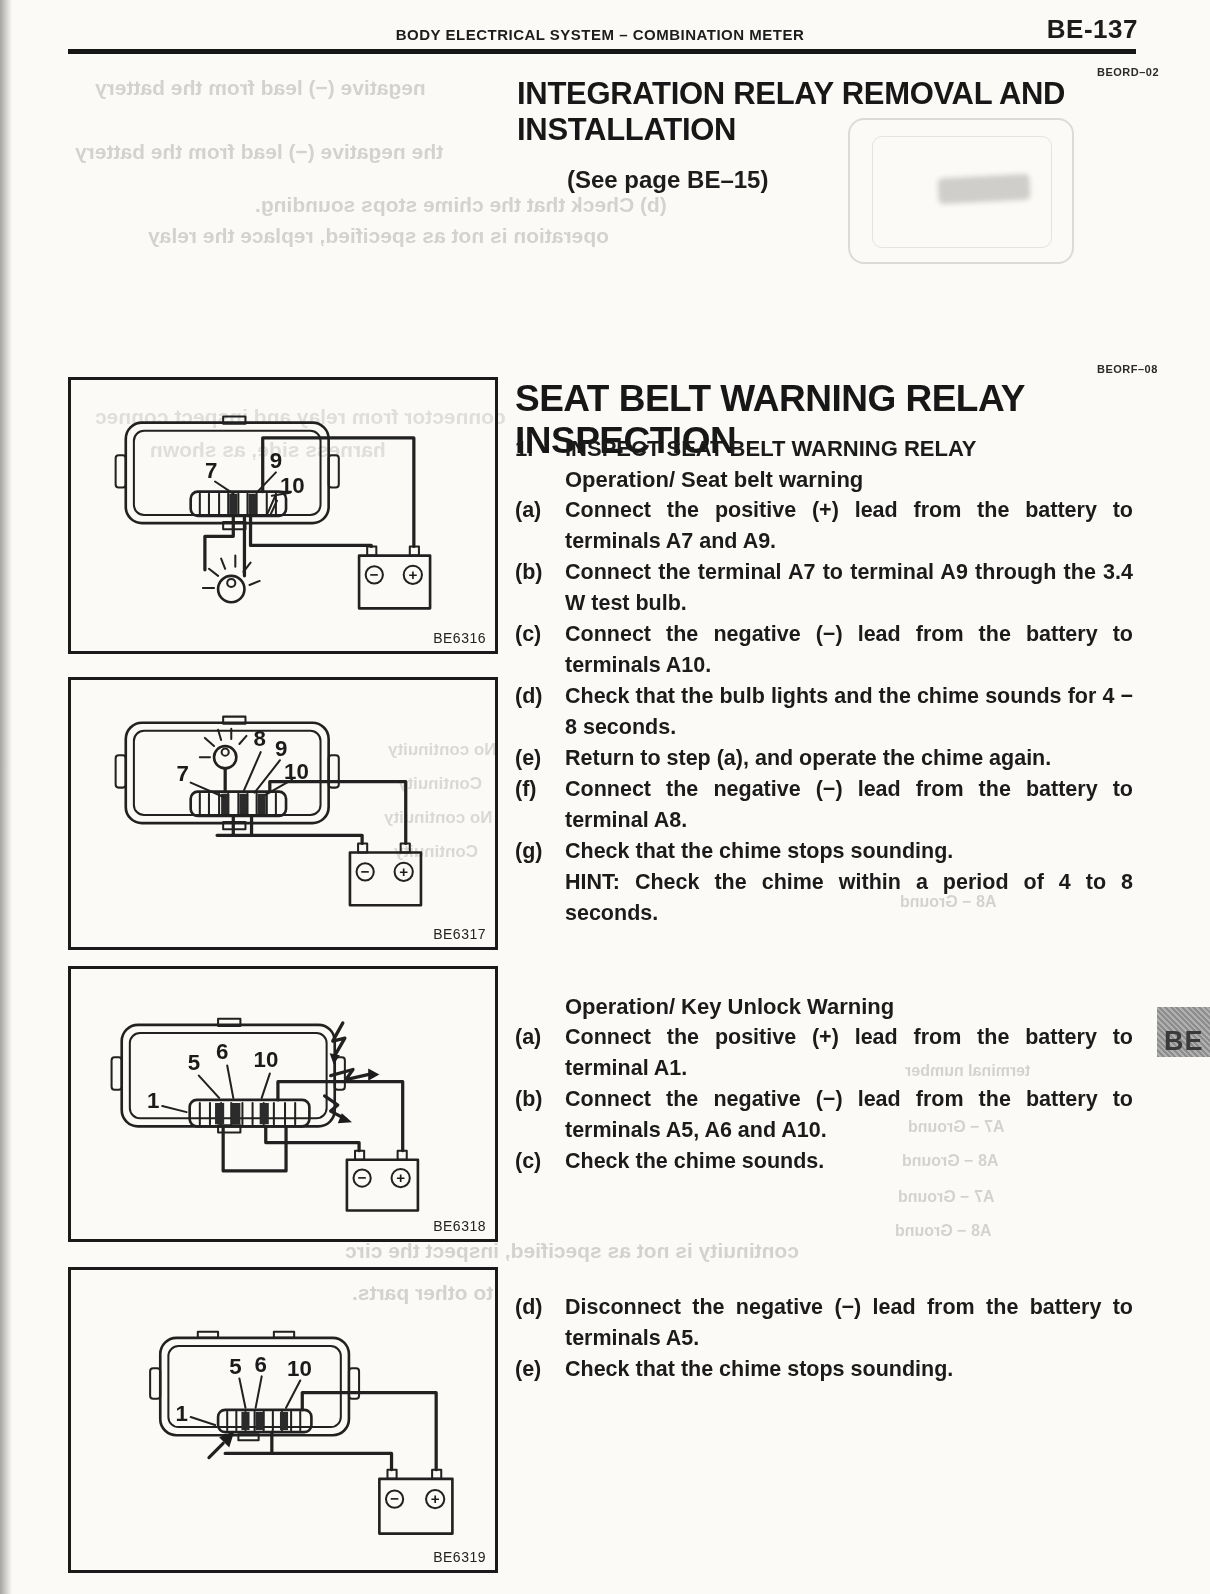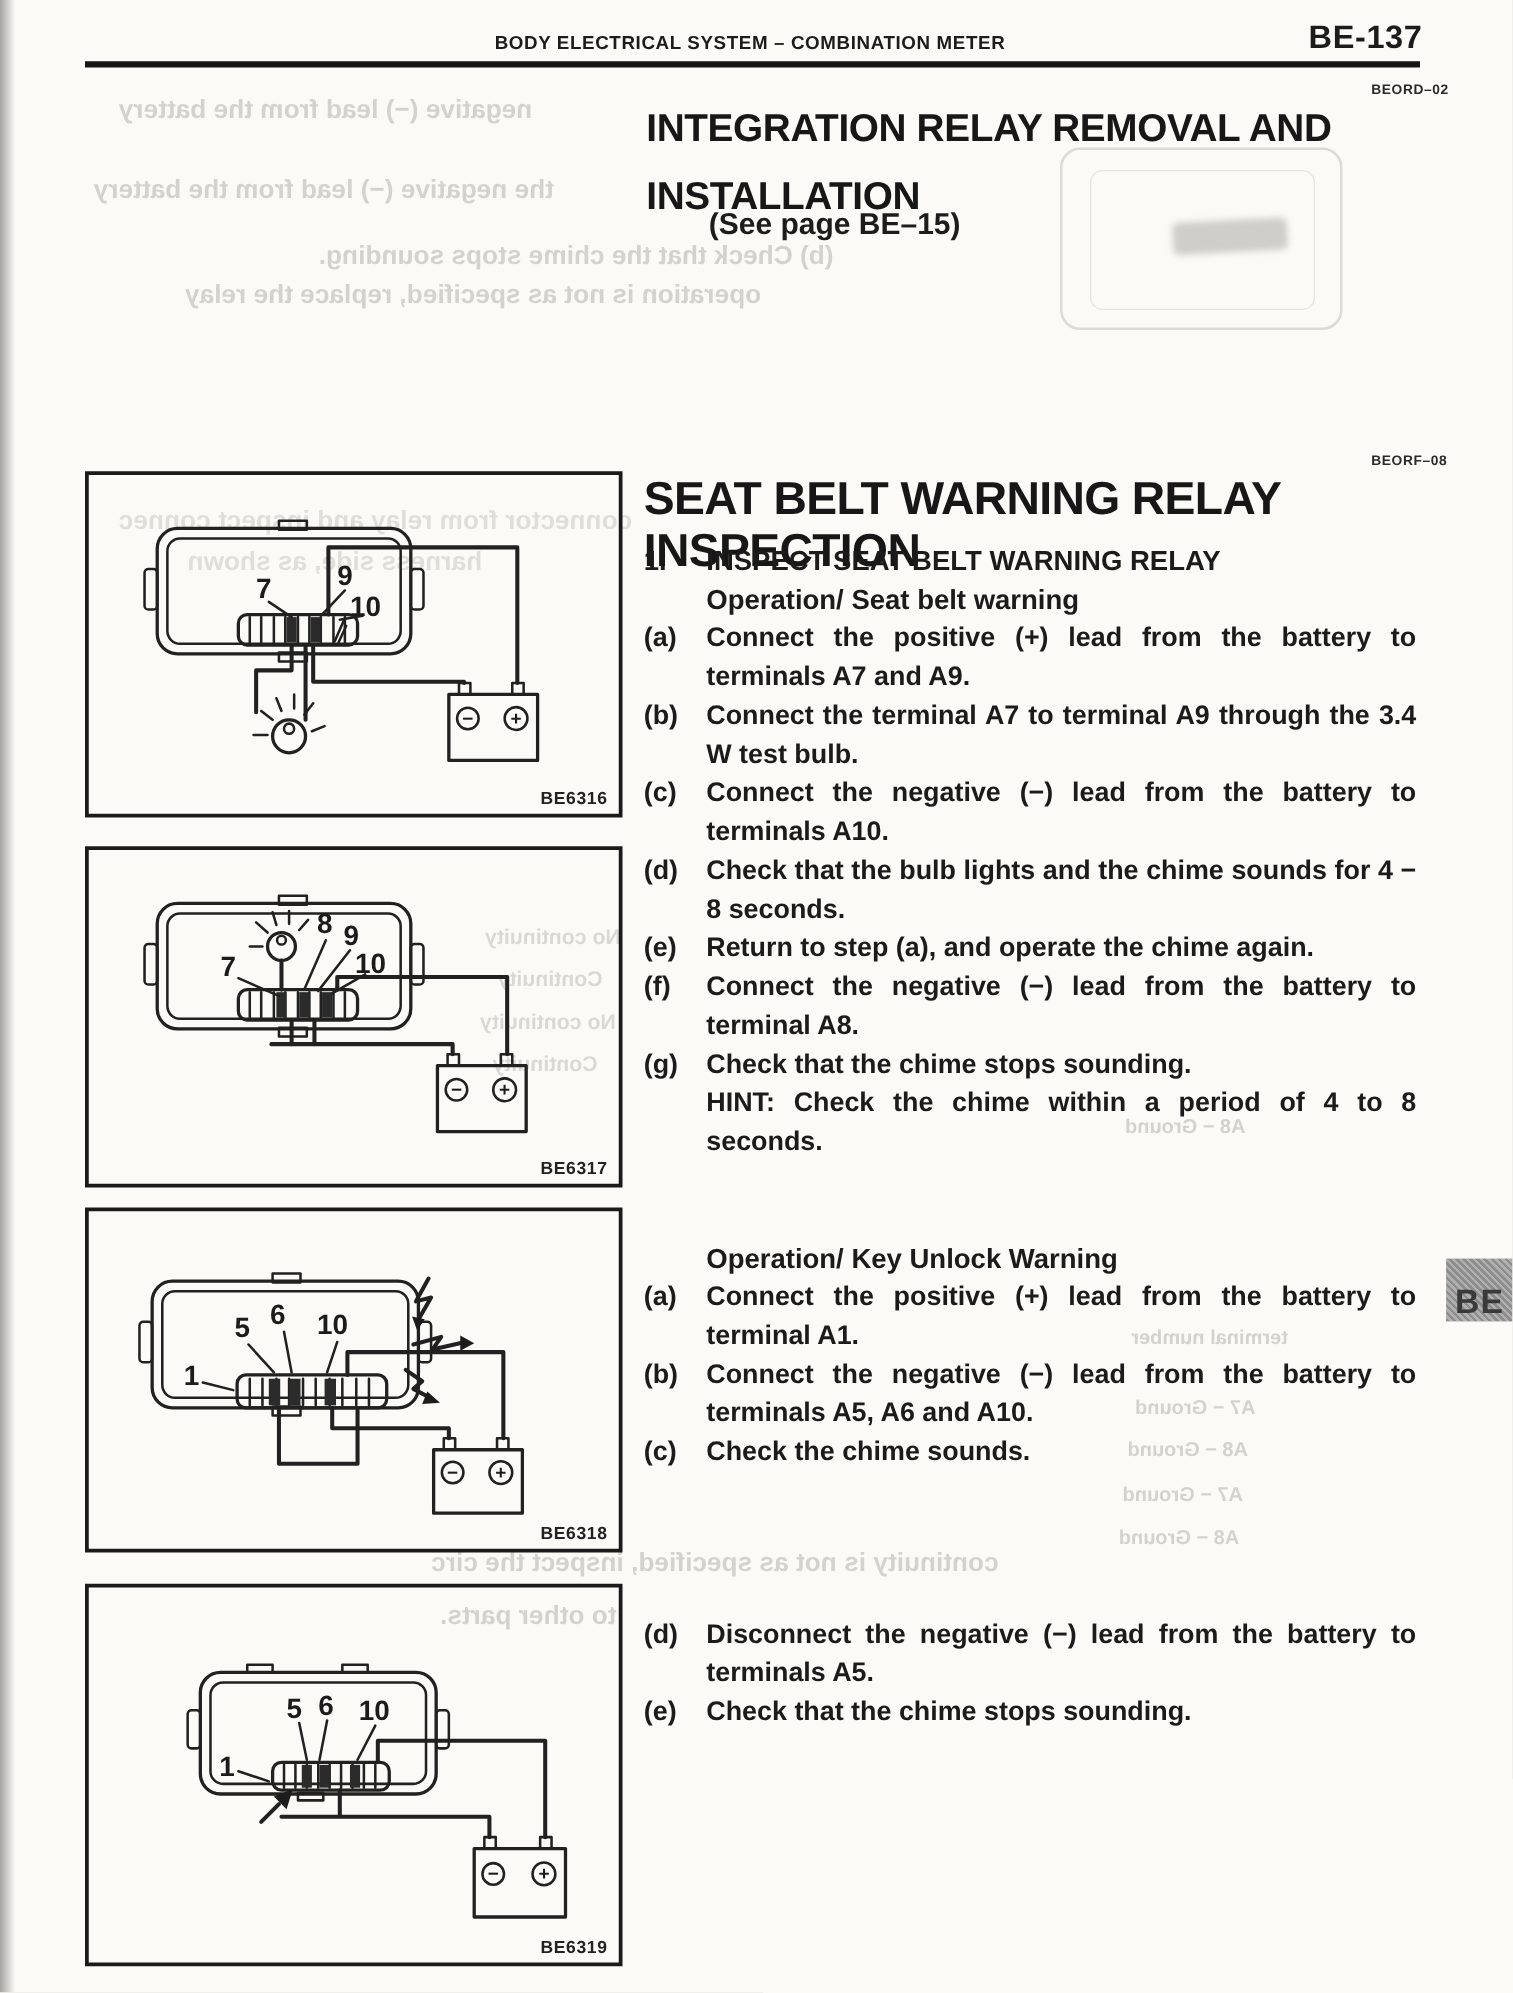--- a/index.html
+++ b/index.html
@@ -21,21 +21,21 @@
   .tblock{position:absolute;left:515px;width:618px;font-size:21.5px;font-weight:bold;
         line-height:31px;color:#1b1b1b;}
   .row{display:flex;}
   .row .lbl{flex:0 0 50px;}
   .row .txt{flex:1;text-align:justify;}
   .op-head{margin-left:50px;font-size:22px;}
   .step{font-size:22px;}
   
   .fig{position:absolute;border:3px solid #1a1a1a;background:transparent;}
   .fig svg{position:absolute;left:0;top:0;width:100%;height:100%;}
-  .figcode{position:absolute;right:9px;bottom:5px;font-size:14px;font-weight:bold;color:#222;
+  .figcode{position:absolute;right:9px;bottom:5px;font-size:14px;font-weight:normal;color:#222;
         letter-spacing:.5px;}
   .ln{fill:none;stroke:#212121;stroke-width:2.6;stroke-linejoin:round;stroke-linecap:round;}
   .thin{stroke-width:2;}
   .thk{stroke-width:3.2;}
   .cell{fill:#2b2b2b;stroke:none;}
   .solid{fill:#1c1c1c;stroke:none;}
   .fig text{font-family:"Liberation Sans",sans-serif;font-weight:bold;font-size:22px;fill:#1b1b1b;}
   .fig text.sign{font-size:15px;text-anchor:middle;}
   
   .ghost{position:absolute;transform:scaleX(-1);color:#63625e;opacity:.26;font-weight:bold;
@@ -80,21 +80,21 @@
   <div class="ghost-box">
     <div class="ghost-box-inner"></div>
   </div>
   <div class="ghost-smudge"></div>
 
   <div class="hdr-title">BODY ELECTRICAL SYSTEM – COMBINATION METER</div>
   <div class="hdr-page">BE-137</div>
   <div class="hdr-rule"></div>
 
   <div class="sec-code" style="left:1068px;top:66px;">BEORD–02</div>
-  <div class="big-title" style="left:517px;top:76px;width:585px;font-size:31px;line-height:54px;">INTEGRATION RELAY REMOVAL AND INSTALLATION</div>
+  <div class="big-title" style="left:517px;top:76px;width:585px;font-size:31px;line-height:36px;">INTEGRATION RELAY REMOVAL AND INSTALLATION</div>
   <div class="see-page" style="left:567px;top:166px;">(See page BE–15)</div>
 
   <div class="sec-code" style="left:1068px;top:363px;">BEORF–08</div>
   <div class="big-title" style="left:515px;top:378px;width:630px;font-size:37px;letter-spacing:-.5px;">SEAT BELT WARNING RELAY INSPECTION</div>
 
   <div class="tblock" style="top:433px;">
     <div class="row step">
       <div class="lbl">1.</div>
       <div class="txt" style="text-align:left;">INSPECT SEAT BELT WARNING RELAY</div>
     </div>

